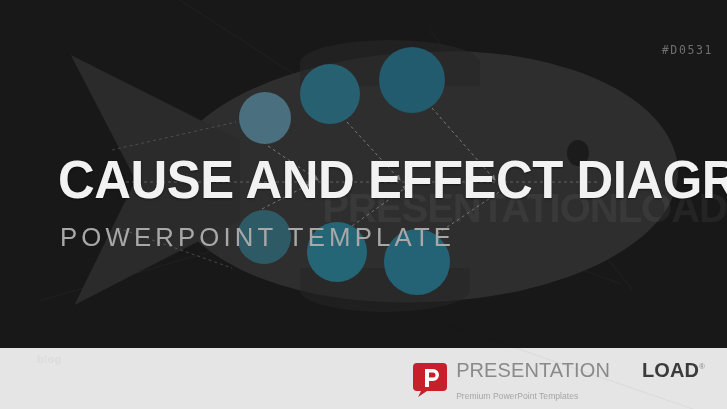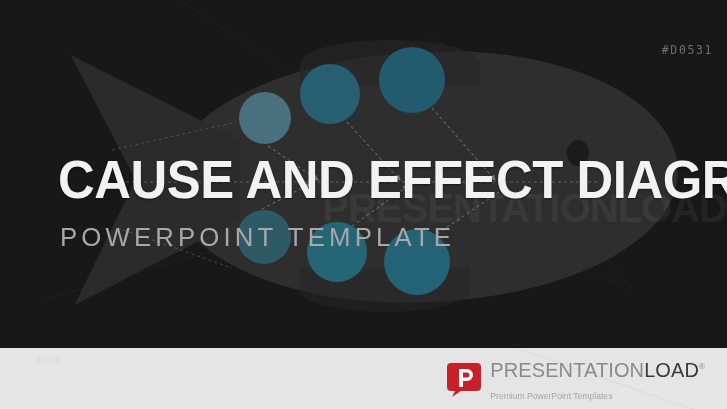--- a/index.html
+++ b/index.html
@@ -58,21 +58,21 @@
   #footer{position:absolute;left:0;top:348px;width:727px;height:61px;background:#e5e5e5;}
   #footer-streak{position:absolute;left:430px;top:-30px;width:420px;height:1px;
       background:rgba(0,0,0,.045);transform:rotate(19deg);transform-origin:0 0;}
   #blog{position:absolute;left:37px;top:353px;font-size:11px;font-weight:bold;
         color:#dcdcdc;letter-spacing:.3px;}
 
   #logo{position:absolute;right:22px;top:360px;display:flex;align-items:center;gap:9px;}
   #logo-mark{position:relative;width:34px;height:34px;flex:0 0 auto;}
   #logo-text{display:flex;flex-direction:column;justify-content:center;line-height:1;}
   .logo-line1{font-size:20px;letter-spacing:.1px;color:#8a8a8a;white-space:nowrap;}
-  .logo-line1 b{color:#3b3b3b;font-weight:normal;}
+  .logo-line1 b{color:#3b3b3b;font-weight:bold;padding-left:32px;}
   .logo-line1 sup{font-size:8px;color:#8a8a8a;vertical-align:super;}
   .logo-line2{font-size:8.6px;color:#a6a6a6;margin-top:12px;white-space:nowrap;}
 </style>
 </head>
 <body>
 
 <div id="slide" style="background: rgb(24, 24, 24);">
 
   <div>
     <div class="streak" style="left:150px;top:-20px;width:480px;height:1px;transform:rotate(33deg);"></div>

